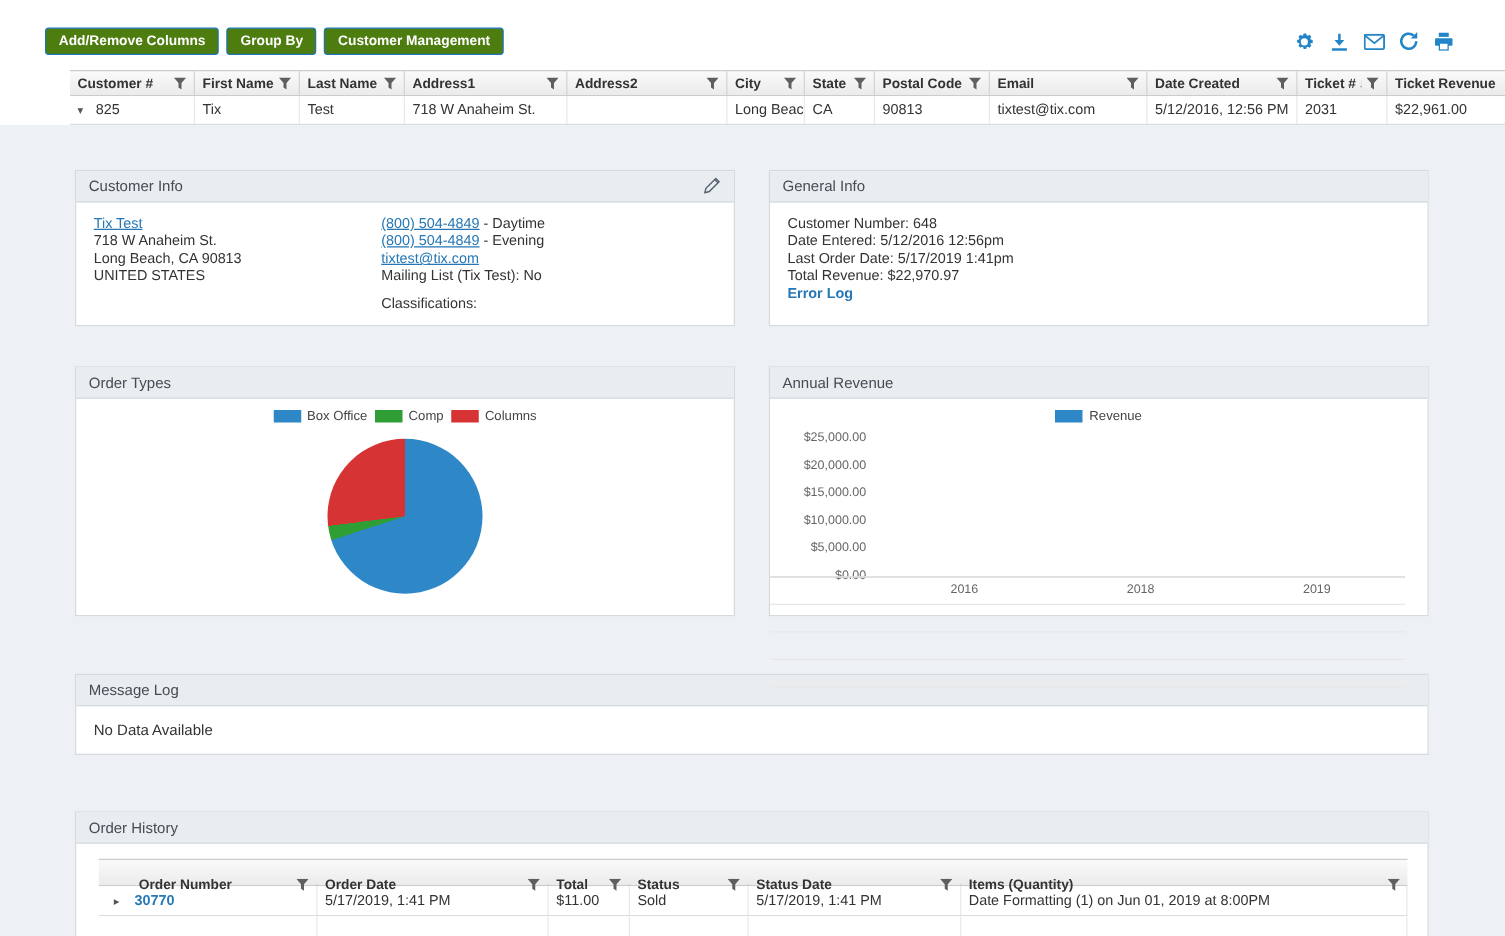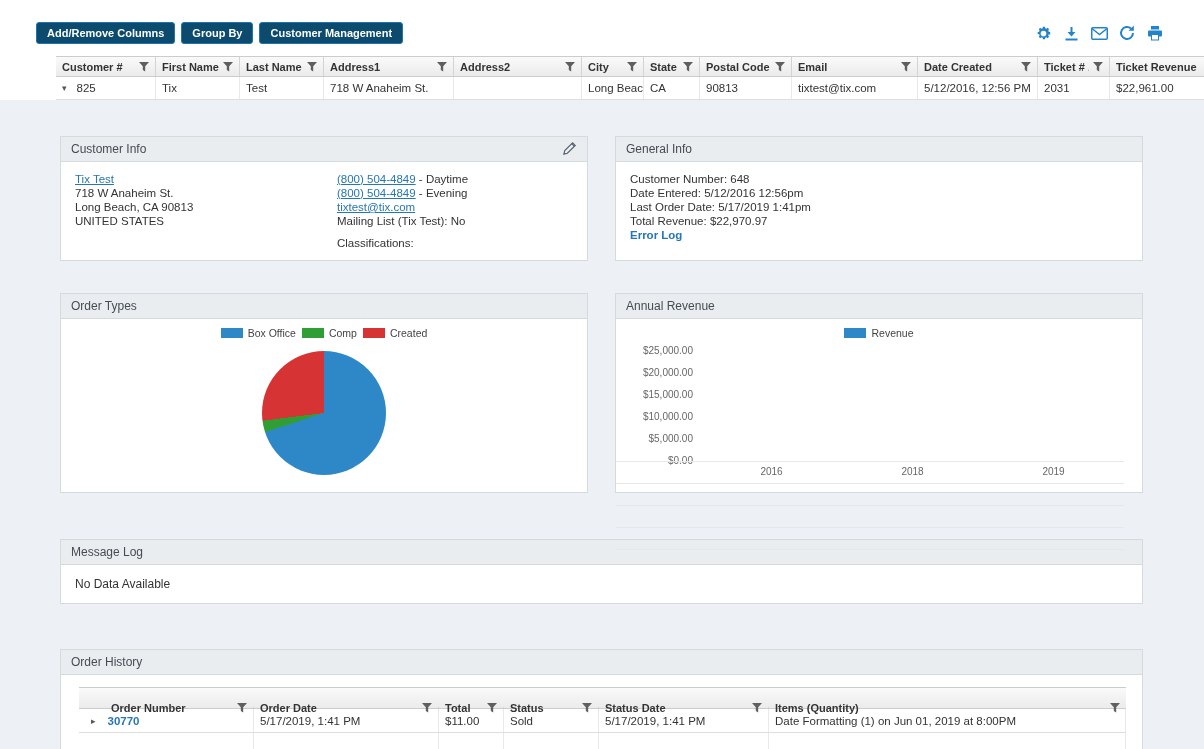--- a/index.html
+++ b/index.html
@@ -2,21 +2,21 @@
 <html><head>
 <meta charset="utf-8">
 <style>
   * { box-sizing: border-box; margin: 0; padding: 0; }
   html,body { width:1204px; height:749px; overflow:hidden; }
   body { font-family:"Liberation Sans", sans-serif; font-size:12px; color:#333; background:#edf1f5; }
 
   .white-top { background:#fff; padding-top:22px; }
   .toolbar { display:flex; justify-content:space-between; align-items:center; padding:0 40px 0 36px; }
   .btn-group { display:flex; gap:6px; }
-  .blue-btn { background:#0c4a6e; color:#fff; font-family:"Liberation Sans",sans-serif; font-size:11px; font-weight:bold;
+  .blue-btn { background:#4d7c0f; color:#fff; font-family:"Liberation Sans",sans-serif; font-size:11px; font-weight:bold;
     border:1px solid #1d76b2; border-radius:3px; padding:4px 10px; cursor:pointer; }
   .icon-group { display:flex; gap:10px; align-items:center; }
   .tool-icon { display:inline-flex; align-items:center; justify-content:center; width:18px; height:18px; cursor:pointer; }
 
   
   .main-grid { margin:12px 0 0 56px; width:1168px; font-size:11.5px; }
   .grid-header { display:flex; background:linear-gradient(#fafafa,#ebebeb); border-top:1px solid #ccc; border-bottom:1px solid #ccc; height:21px; }
   .th { display:flex; align-items:center; justify-content:space-between; padding:0 6px; font-weight:bold; font-size:11px; color:#333;
         border-right:1px solid #d4d4d4; cursor:pointer; }
   .grid-row { display:flex; background:#fff; border-bottom:1px solid #ddd; height:23px; }
@@ -32,21 +32,21 @@
   .detail-area { padding:36px 61px 0 60px; }
   .detail-row { display:flex; gap:27px; }
   .panel { background:#fff; border:1px solid #d5dade; flex:1; min-width:0; }
   .panel-header { background:#e9edf0; border-bottom:1px solid #d5dade; padding:5px 10px; font-size:12px; color:#454c54; height:25px;
     display:flex; justify-content:space-between; align-items:center; }
   .panel-body { padding:10px 14px; font-size:11.5px; line-height:14px; color:#333; }
 
   a.lnk { color:#2577b5; text-decoration:underline; cursor:pointer; }
   a.lnk-plain { color:#2577b5; text-decoration:none; cursor:pointer;font-weight:bold; }
 
-  .cust-cols { display:flex;gap:32px; }
+  .cust-cols { display:flex; }
   .cust-left { width:230px; }
   .cust-right { flex:1; }
   .spacer8 { height:8px; }
 
   
   .chart-panel { height:200px; }
   .chart-body { height:174px; padding:6px 0 0 0; }
   .legend { display:flex; justify-content:center; align-items:center; gap:6px; font-size:10.5px; color:#444; height:16px; }
   .legend .item { display:flex; align-items:center; gap:5px; }
   .swatch { width:22px; height:10px; display:inline-block; }
@@ -298,21 +298,21 @@
           <span class="item">
               <span class="swatch sw-blue"></span>
               <span>Box Office</span>
             </span>
           <span class="item">
               <span class="swatch sw-green"></span>
               <span>Comp</span>
             </span>
           <span class="item">
               <span class="swatch sw-red"></span>
-              <span>Created</span>
+              <span>Columns</span>
             </span>
         </div>
         <div class="pie" style="background: conic-gradient(rgb(46, 136, 200) 0%, rgb(46, 136, 200) 70%, rgb(47, 158, 52) 70%, rgb(47, 158, 52) 73%, rgb(214, 52, 52) 73%, rgb(214, 52, 52) 100%);"></div>
       </div>
     </div>
 
     <div class="panel chart-panel">
       <div class="panel-header">
         <span>Annual Revenue</span>
       </div>

